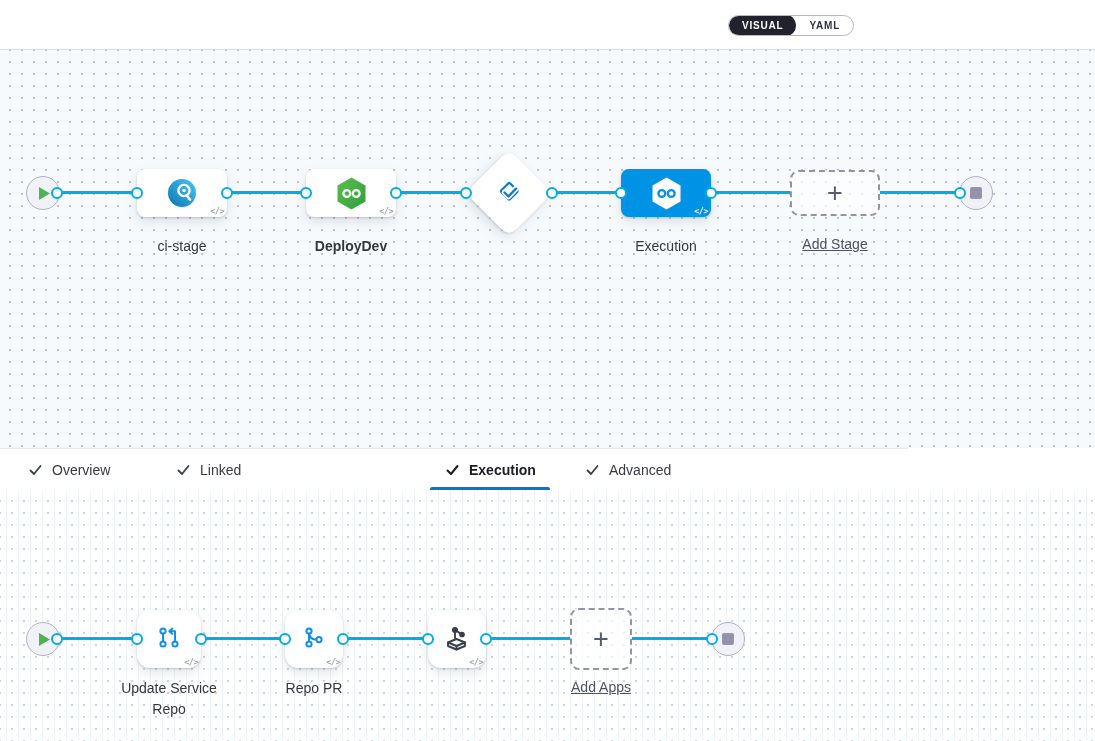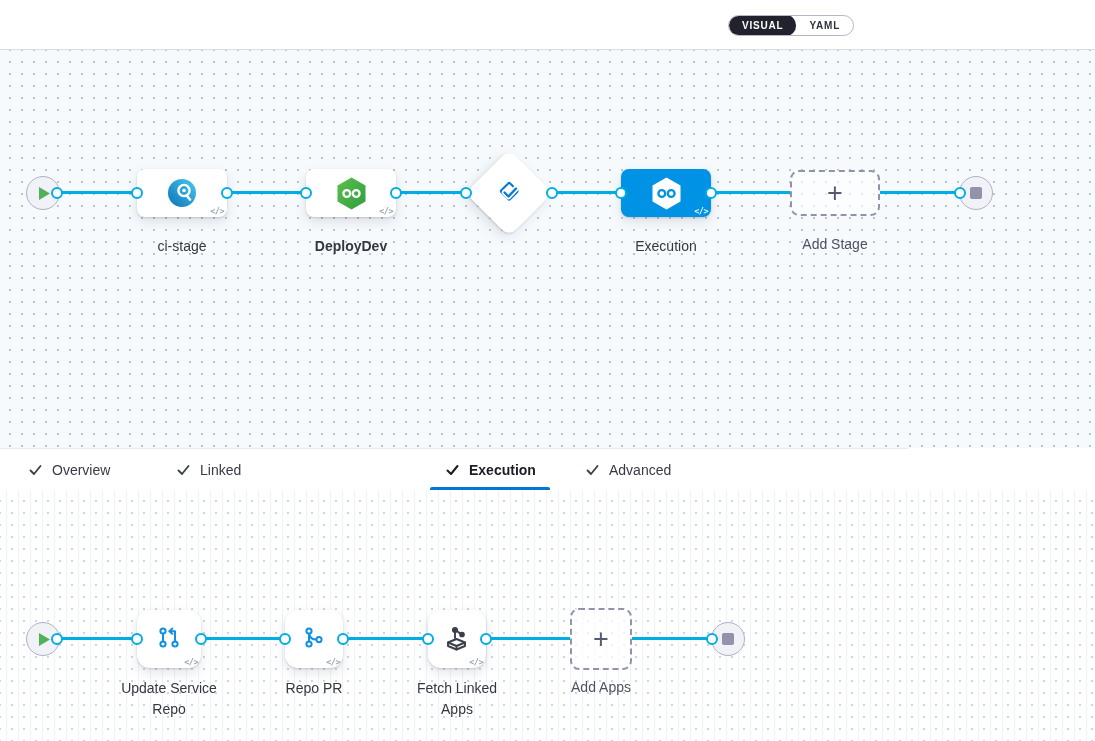--- a/index.html
+++ b/index.html
@@ -56,21 +56,21 @@
     background:rgba(255,255,255,.65); display:flex; align-items:center; justify-content:center;
     z-index:3; cursor:pointer; color:#555a6e; }
   .plus-glyph { font-size:27px; font-weight:300; line-height:1; color:#555a6e; }
 
   .code-badge { position:absolute; right:3px; bottom:1px; font-size:8.5px; font-weight:700;
     letter-spacing:-.5px; color:#9aa3ab; font-family:"DejaVu Sans Mono",monospace; }
   .code-badge.light { color:rgba(255,255,255,.92); }
 
   .node-label { position:absolute; font-size:14px; color:#35363f; text-align:center;
     line-height:21px; z-index:2; }
-  .node-label.grey { color:#4f5162; }
+  .node-label.grey { color:#4f5162;text-decoration:underline; }
   .break { word-break:break-all; }
 
   
   .tabbar { position:absolute; top:448px; left:0; width:908px; height:42px; background:#fff;
     border-top:1px solid #e8ebf0; z-index:15; }
   .tab { position:absolute; top:0; height:42px; display:flex; align-items:center; gap:9px;
     font-size:14px; color:#383946; cursor:pointer; }
   .tab.active { font-weight:700; color:#1b1c26; }
   .tab-underline { position:absolute; left:430px; bottom:0; width:120px; height:3px;
     background:#0278d5; border-radius:2px 2px 0 0; }
@@ -249,21 +249,20 @@
       <circle cx="14" cy="7" r="2.1" fill="#3a3f4a"></circle>
       <line x1="14" y1="9.2" x2="14" y2="15"></line>
       <path d="M15.8 8 L19.5 10.6"></path>
       <circle cx="21" cy="11.5" r="1.9" fill="#3a3f4a"></circle>
       <path d="M7 19.5 L15.5 16 L24 19.5 L15.5 23 Z"></path>
       <path d="M7 19.5 V23 L15.5 26.5 L24 23 V19.5"></path>
       <line x1="15.5" y1="23" x2="15.5" y2="26.5"></line>
     </svg>
     <span class="code-badge">&lt;/&gt;</span>
   </div>
-  <div class="node-label" style="left:407px;top:188px;width:100px;">Fetch Linked Apps</div>
 
   <div class="add-node" style="left:570px;top:118px;width:62px;height:62px;">
     <span class="plus-glyph">+</span>
   </div>
   <div class="node-label grey" style="left:541px;top:187px;width:120px;">Add Apps</div>
 
   <div class="terminal" style="left:711px;top:132px;">
     <span class="stop-square"></span>
   </div>
 

